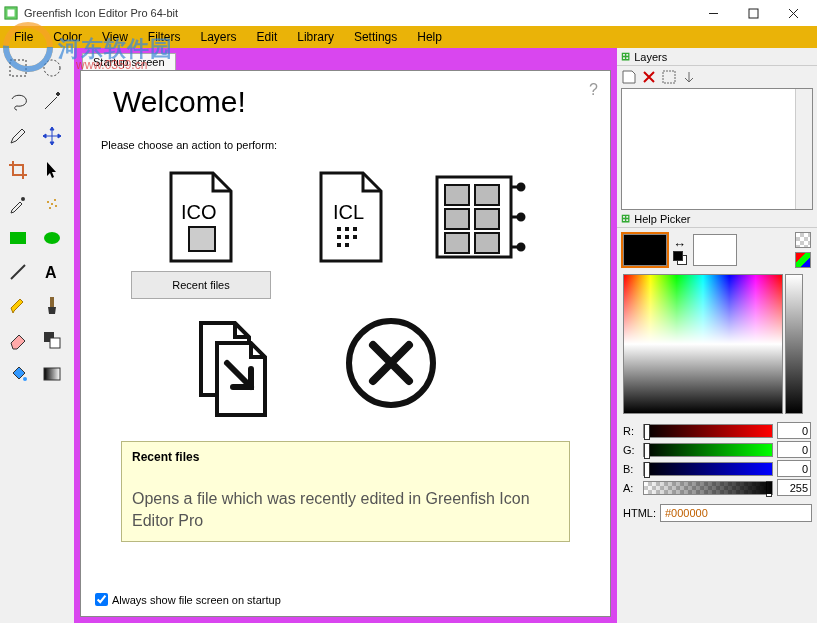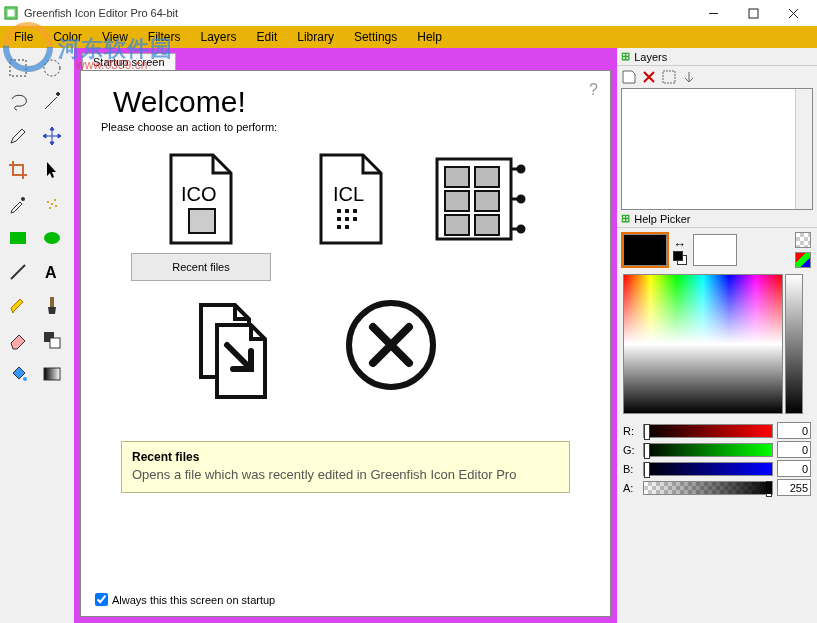--- a/index.html
+++ b/index.html
@@ -19,29 +19,29 @@
 
 .toolpanel { width: 74px; background: #f0f0f0; padding: 4px 2px; display: flex; flex-wrap: wrap; align-content: flex-start; gap: 2px; }
 .tool { width: 32px; height: 32px; display: flex; align-items: center; justify-content: center; cursor: pointer; border: 1px solid transparent; }
 .tool svg { width: 22px; height: 22px; }
 
 .workspace { flex: 1; background: #d946ef; position: relative; padding: 2px; }
 .tab-strip { height: 20px; display: flex; align-items: flex-end; padding-left: 6px; }
 .tab { font-size: 11px; padding: 2px 10px; background: #f8f8f8; border: 1px solid #aaa; border-bottom: none; }
 .startup { position: absolute; left: 6px; right: 6px; top: 22px; bottom: 6px; background: #fff; border: 1px solid #888; padding: 14px 20px; }
 .startup h1 { font-size: 30px; font-weight: 400; margin-left: 12px; }
-.startup .sub { font-size: 11px; margin-top: 2px; }
+.startup .sub { font-size: 11px; margin-top: 20px; }
 .help-q { position: absolute; top: 10px; right: 12px; color: #999; font-size: 16px; cursor: pointer; }
 .action-row { display: flex; gap: 40px; margin: 18px 30px 0; }
 .action-cell { display: flex; flex-direction: column; align-items: center; }
 .action-cell .lbl-btn { margin-top: 6px; width: 140px; height: 28px; font-size: 11px; border: 1px solid #aaa; background: #eaeaea; cursor: pointer; }
 .lower-row { display: flex; gap: 50px; margin: 14px 80px 0; }
 .tooltip-box { position: absolute; left: 40px; right: 40px; top: 370px; background: #ffffd8; border: 1px solid #b8b880; padding: 8px 10px; }
 .tooltip-box .tt-title { font-size: 12px; font-weight: 700; }
-.tooltip-box .tt-body { font-size: 13px; color: #555; margin-top: 2px; line-height: 1.4; }
+.tooltip-box .tt-body { font-size: 16px; color: #555; margin-top: 24px; line-height: 1.4; }
 .chk-row { position: absolute; bottom: 10px; left: 14px; font-size: 11px; display: flex; align-items: center; gap: 4px; }
 
 .rightpanel { width: 200px; background: #f0f0f0; display: flex; flex-direction: column; }
 .panel-hdr { font-size: 11px; padding: 2px 4px; display: flex; align-items: center; gap: 4px; border-bottom: 1px solid #ccc; }
 .panel-hdr .plus { color: #3a3; font-weight: 700; }
 .layers-tb { height: 22px; display: flex; align-items: center; gap: 4px; padding: 0 4px; }
 .layers-box { height: 122px; background: #fff; border: 1px solid #888; margin: 0 4px; position: relative; }
 .layers-box::after { content:""; position:absolute; right:0; top:0; bottom:0; width:16px; background:#f0f0f0; border-left:1px solid #ccc; }
 
 .swatch-row { display: flex; align-items: center; gap: 6px; padding: 4px 6px; position: relative; }
@@ -308,21 +308,21 @@
           </svg>
       </div>
 
       <div class="tooltip-box">
         <div class="tt-title">Recent files</div>
         <div class="tt-body">Opens a file which was recently edited in Greenfish Icon Editor Pro</div>
       </div>
 
       <label class="chk-row">
         <input type="checkbox" checked="" style="">
-        <span>Always this this screen on startup</span>
+        <span>Always show file screen on startup</span>
       </label>
     </div>
   </div>
 
   <div class="rightpanel">
     <div class="panel-hdr">
         <span class="plus">⊞</span>
         <span>Layers</span>
       </div>
     <div class="layers-tb">
@@ -390,20 +390,24 @@
           <input value="0" style="">
         </div>
       <div class="srow">
           <span class="lbl">A:</span>
           <div class="track t-a">
             <div class="thumb" style="left:auto;right:0"></div>
           </div>
           <input value="255" style="">
         </div>
     </div>
+    <div class="html-row">
+      <span class="lbl">HTML:</span>
+      <input value="#000000" style="">
+    </div>
   </div>
 </div>
 
 <div class="wm wm-logo"><svg width="60" height="50" viewBox="0 0 60 50">
       <circle cx="28" cy="25" r="22" fill="none" stroke="#f7a12a" stroke-width="6"></circle>
       <circle cx="28" cy="25" r="22" fill="none" stroke="#3b87d8" stroke-width="6" stroke-dasharray="70 140"></circle>
     </svg></div>
 <div class="wm wm-text">河东软件园</div>
 <div class="wm wm-url">www.0359.cn</div>
 

